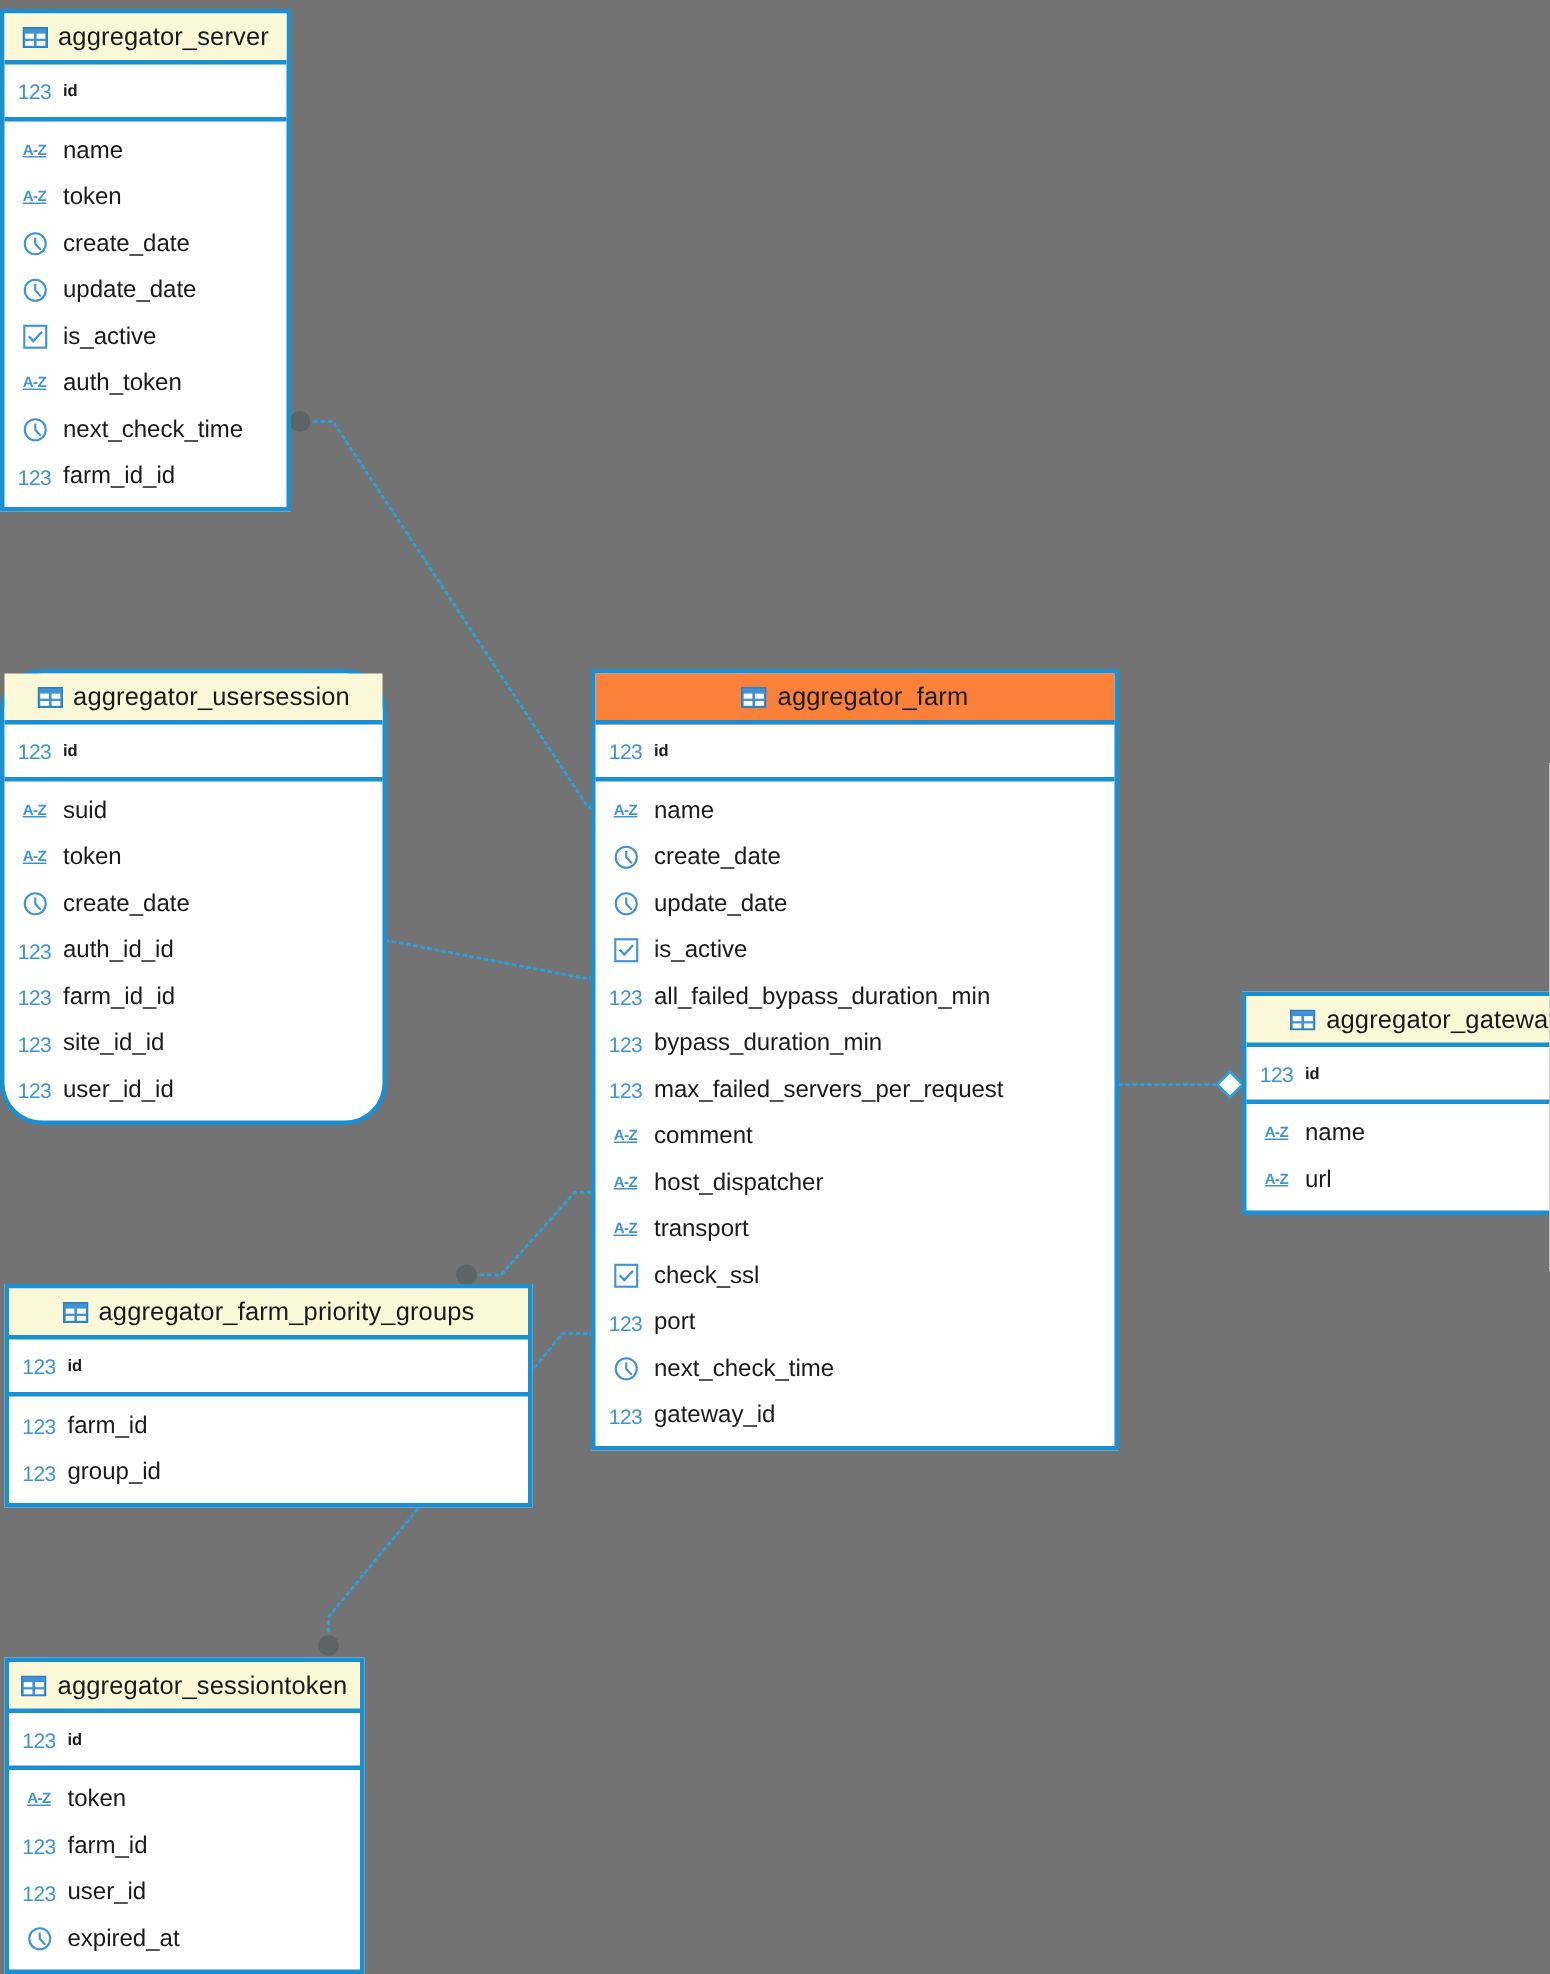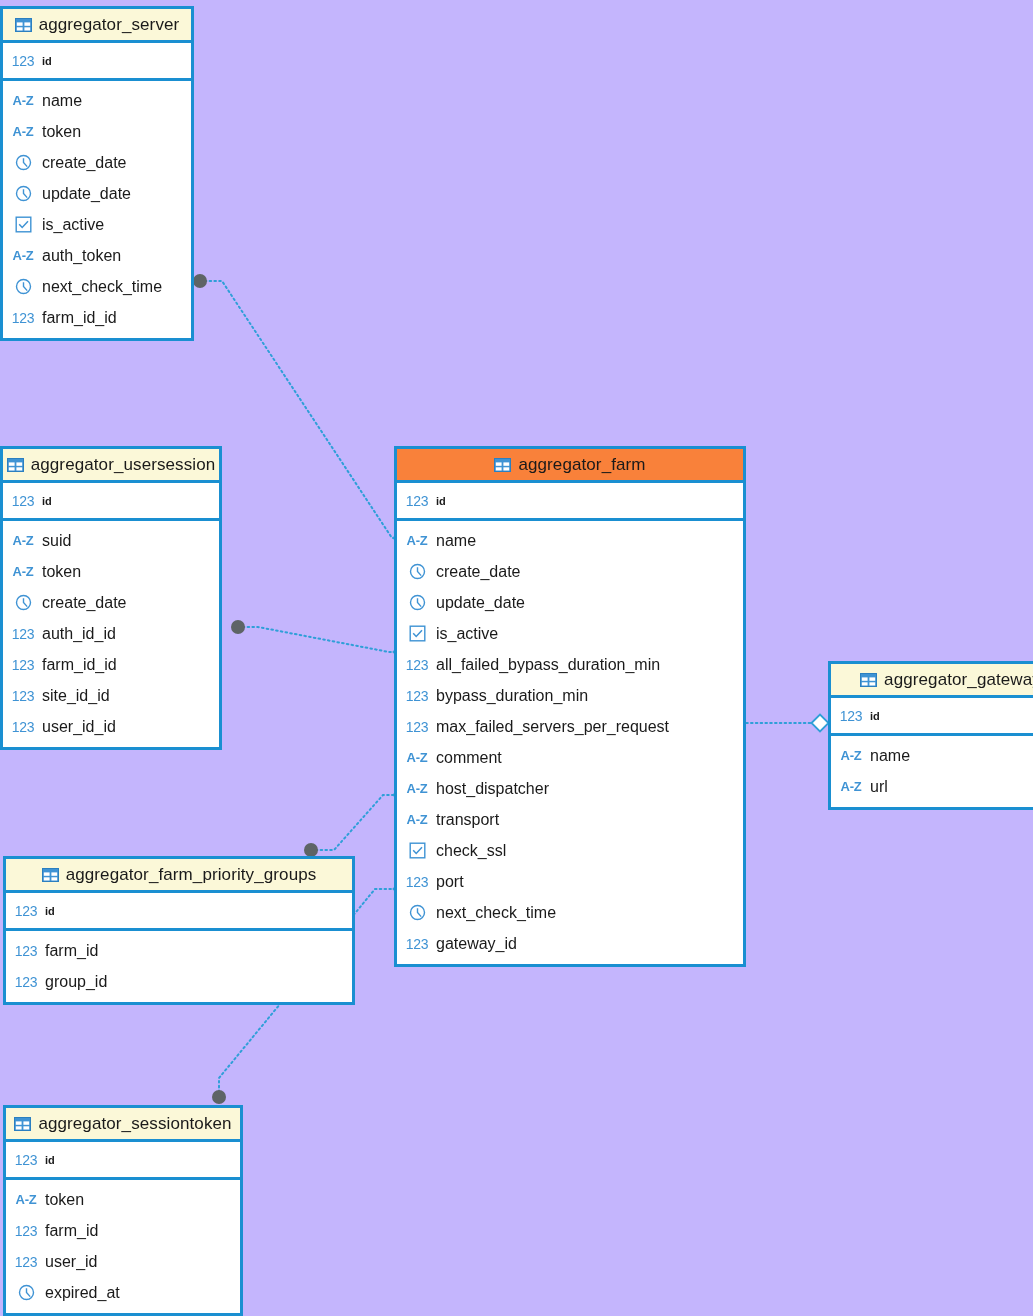--- a/index.html
+++ b/index.html
@@ -9,21 +9,21 @@
   }
   body {
     font-family: "Liberation Sans", sans-serif;
     -webkit-font-smoothing: antialiased;
   }
   #canvas {
     position: relative;
     width: 1033px;
     height: 1316px;
     overflow: hidden;
-    background: #c4b5fd;
+    background: #737373;
   }
 
   
   #wires {
     position: absolute;
     left: 0; top: 0;
     width: 1033px;
     height: 1316px;
     pointer-events: none;
     z-index: 1;
@@ -110,22 +110,23 @@
     width: 22px;
     height: 18px;
     color: #3f93d4;
   }
   .ticon.num, .ticon.str {
     font-size: 14px;
     letter-spacing: -0.3px;
     font-family: "Liberation Sans", sans-serif;
   }
   .ticon.str {
-    font-size: 13px;
+    font-size: 10px;
     font-weight: bold;
+    text-decoration: underline;
   }
   .ticon svg { display: block; }
 </style>
 </head>
 <body>
 
 <div id="canvas">
   <svg id="wires" viewBox="0 0 1033 1316" width="1033" height="1316">
       <g>
         <path d="M 200 281 L 222 281 L 392 538 L 405 538" fill="none" stroke="#2f9fd8" stroke-width="2" stroke-dasharray="1.6 3.2" stroke-linecap="round"></path>
@@ -216,21 +217,21 @@
             </svg>
           </span>
           <span class="fname">next_check_time</span>
         </div>
         <div class="field-row">
           <span class="ticon num">123</span>
           <span class="fname">farm_id_id</span>
         </div>
       </div>
     </div>
-    <div class="entity accent-bottom" style="left: 0px; top: 446px; width: 222px;">
+    <div class="entity accent-bottom" style="left: 0px; top: 446px; width: 258px; border-radius: 28px;">
       <div class="ent-header">
         <svg viewBox="0 0 17 14" class="tbl-icon">
           <rect x="0.5" y="0.5" width="16" height="13" fill="#3f93d4" stroke="#2b7fc0"></rect>
           <rect x="1.8" y="4.4" width="5.8" height="3.4" fill="#ffffff"></rect>
           <rect x="9.4" y="4.4" width="5.8" height="3.4" fill="#ffffff"></rect>
           <rect x="1.8" y="9.3" width="5.8" height="3.2" fill="#ffffff"></rect>
           <rect x="9.4" y="9.3" width="5.8" height="3.2" fill="#ffffff"></rect>
         </svg>
         <span class="ent-title">aggregator_usersession</span>
       </div>

